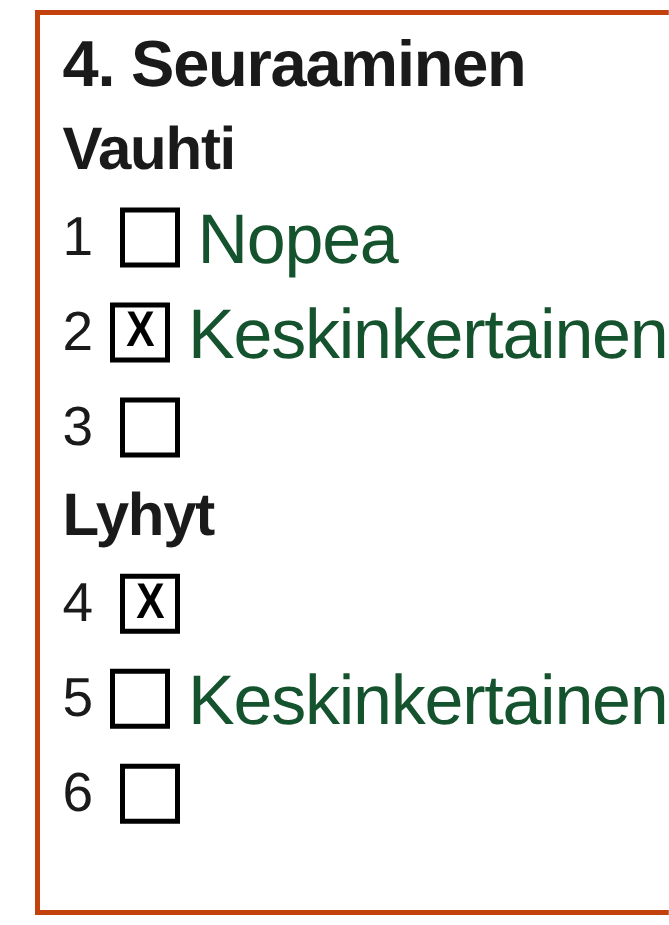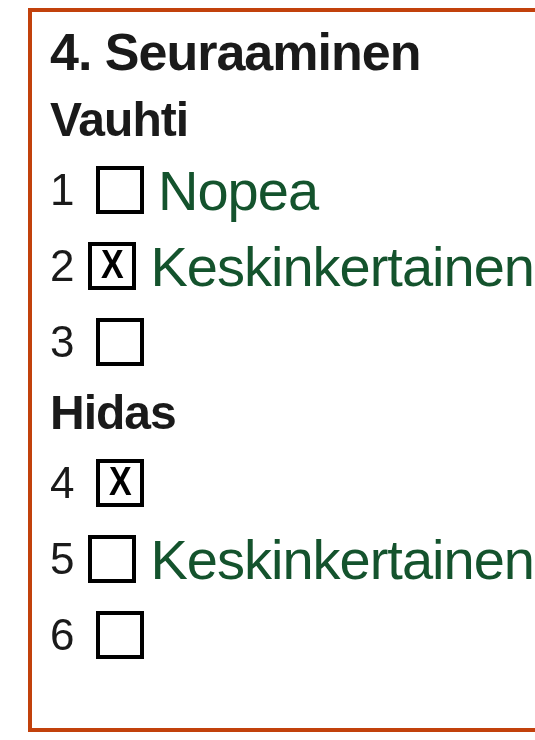--- a/index.html
+++ b/index.html
@@ -109,21 +109,21 @@
 
     <div class="option-row">
       <span class="option-number">3</span>
       <span class="checkbox">
         <span class="checkbox-mark"></span>
       </span>
     </div>
   </div>
 
   <div>
-    <div class="group-heading">Hidas</div>
+    <div class="group-heading">Lyhyt</div>
 
     <div class="option-row">
       <span class="option-number">4</span>
       <span class="checkbox">
         <span class="checkbox-mark">X</span>
       </span>
     </div>
 
     <div class="option-row">
       <span class="option-number">5</span>

